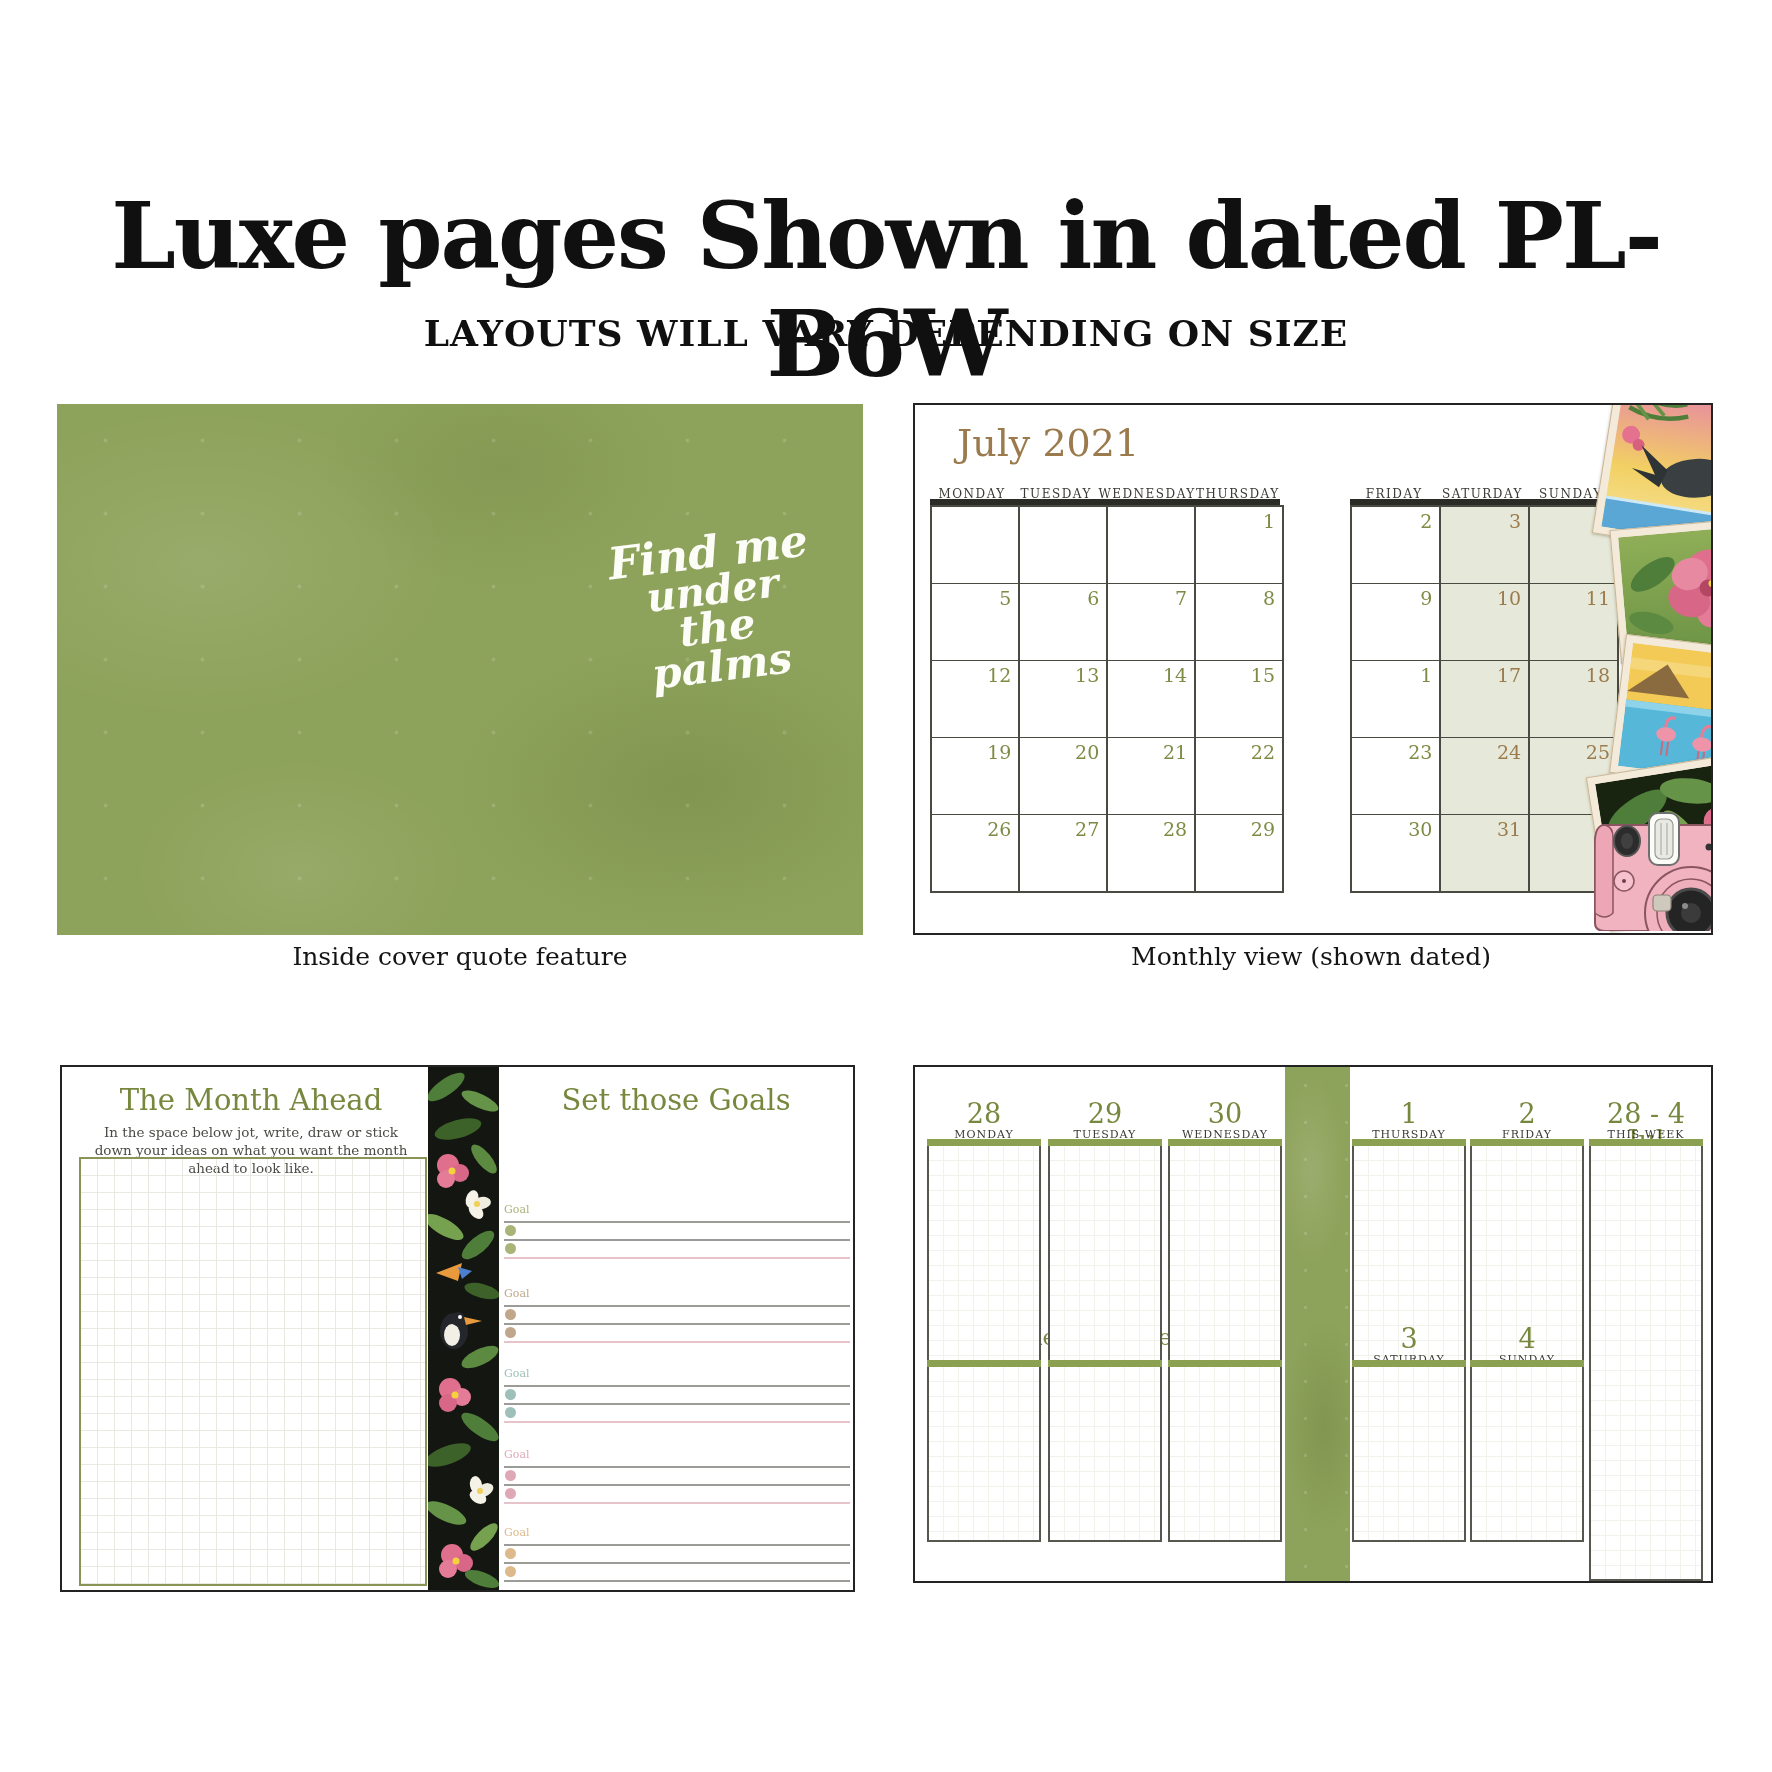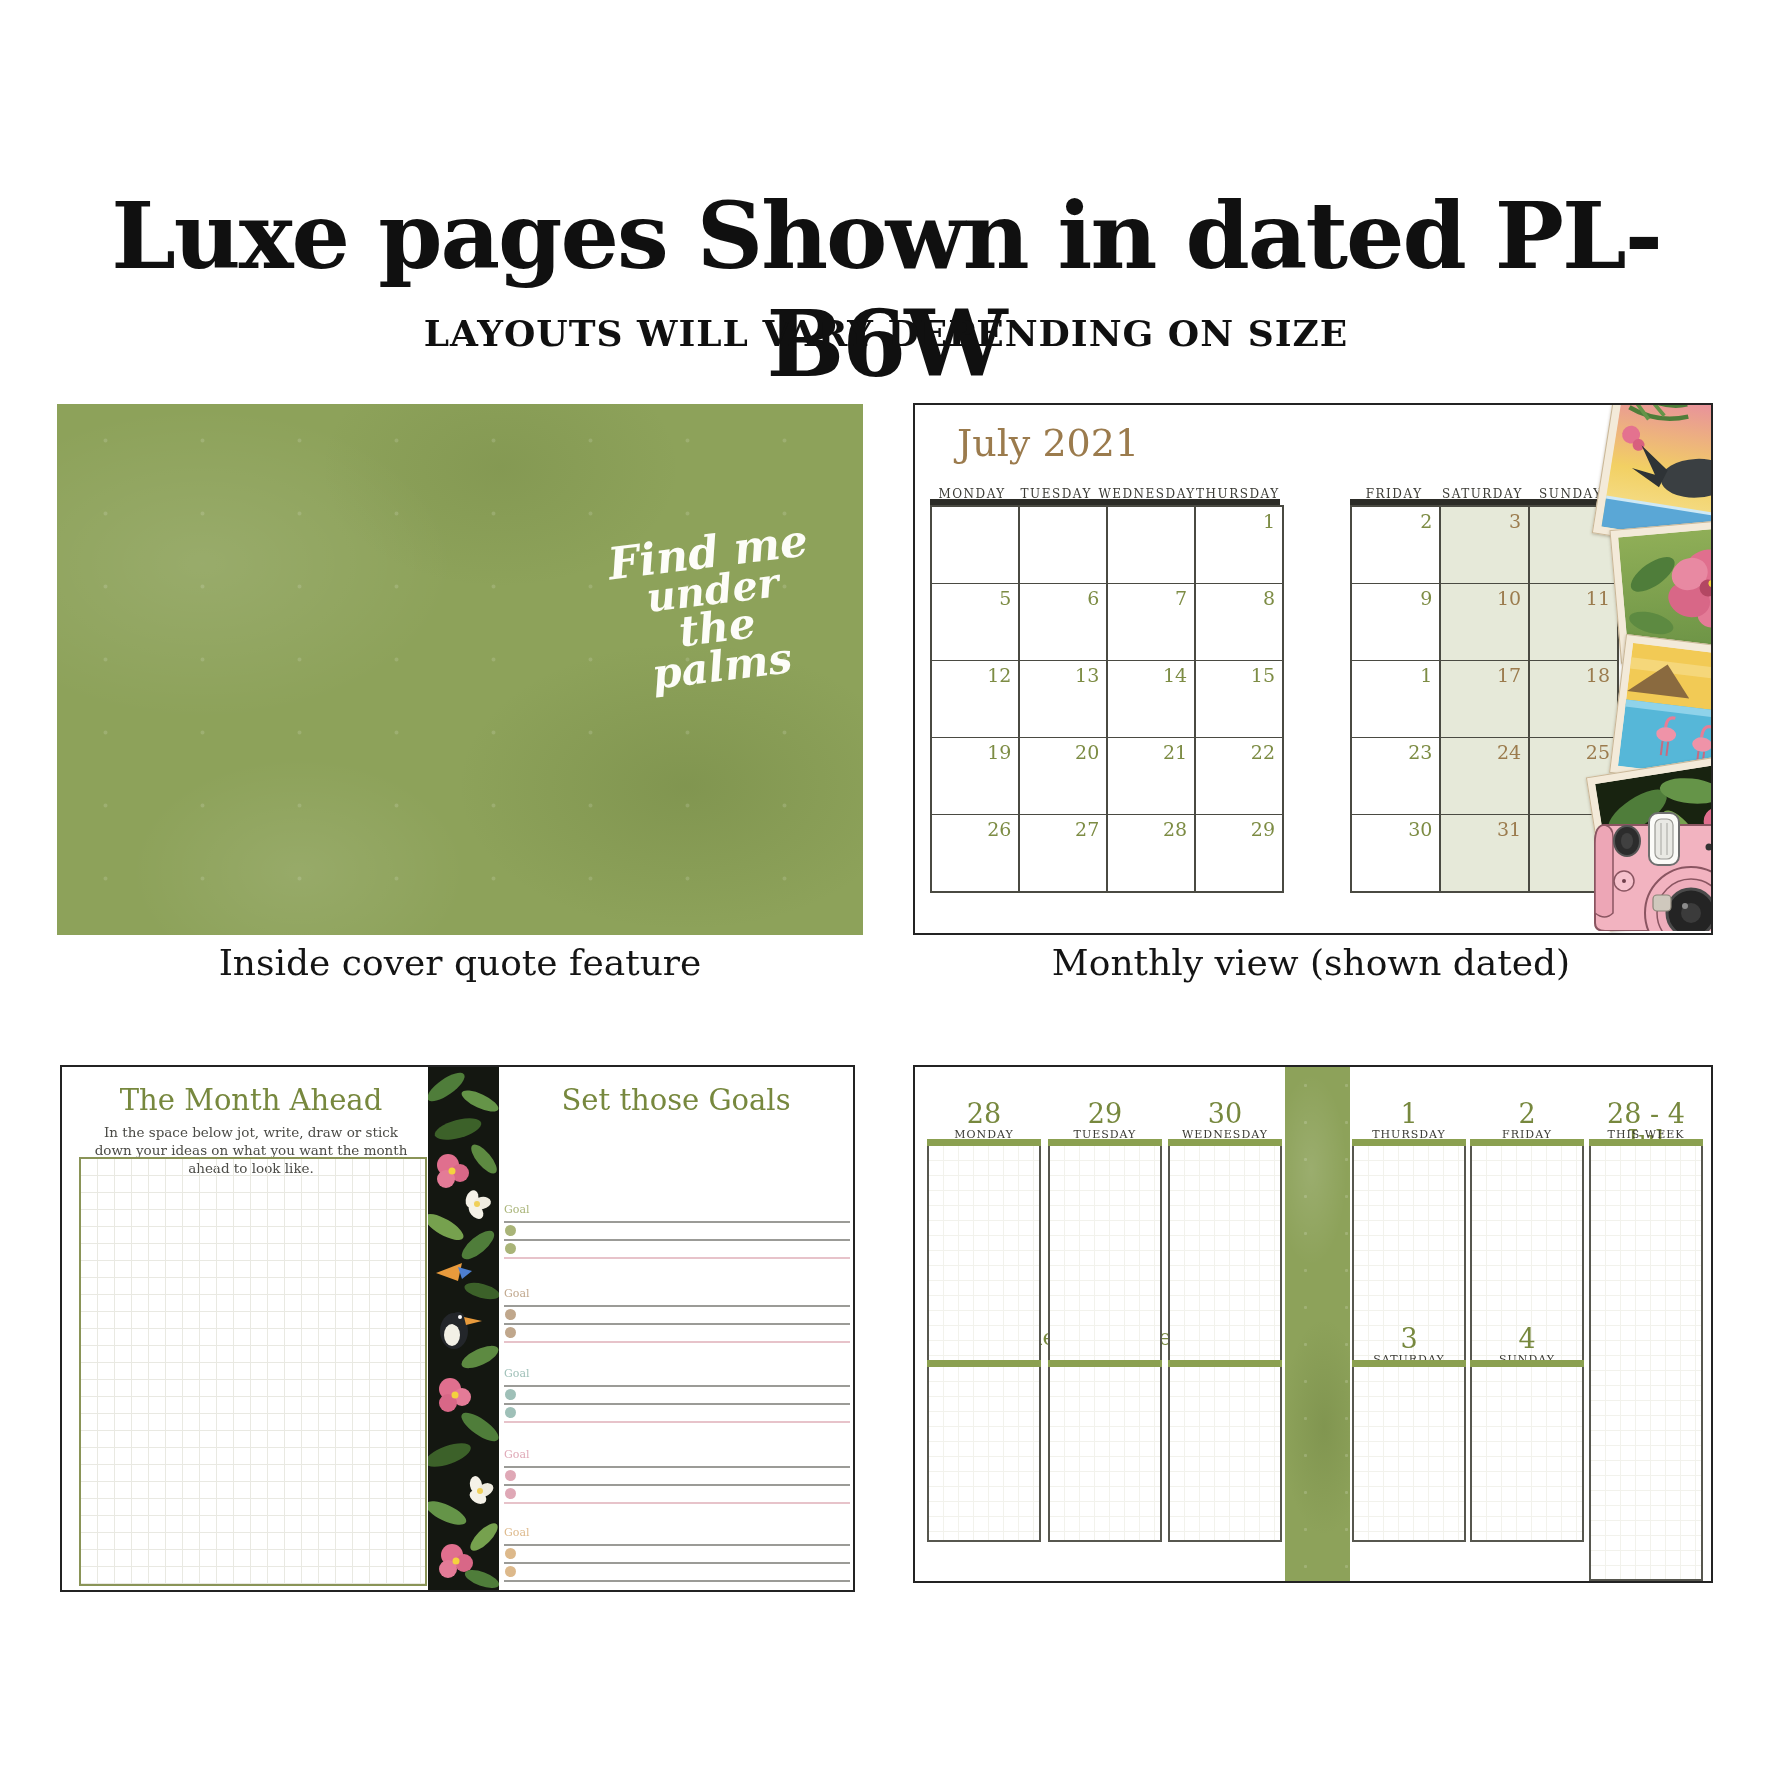--- a/index.html
+++ b/index.html
@@ -5,21 +5,21 @@
   html,body{margin:0;padding:0;background:#ffffff;}
   .canvas{position:relative;width:1772px;height:1772px;background:#ffffff;overflow:hidden;
           font-family:"DejaVu Serif", serif;color:#151515;}
   .abs{position:absolute;}
 
   
   .page-title{left:0;top:182px;width:1772px;text-align:center;font-size:92px;font-weight:700;
               letter-spacing:-2px;color:#101010;}
   .page-subtitle{left:0;top:312px;width:1772px;text-align:center;font-size:36px;font-weight:700;
                  letter-spacing:1px;color:#101010;}
-  .caption{top:942px;font-size:36px;color:#141414;text-align:center;}
+  .caption{top:942px;font-size:25px;color:#141414;text-align:center;}
 
   
   .cover{left:57px;top:404px;width:806px;height:531px;background-color:#8da25a;overflow:hidden;
     background-image:
       radial-gradient(ellipse 420px 260px at 18% 30%, rgba(255,255,255,.10), transparent 60%),
       radial-gradient(ellipse 380px 240px at 78% 72%, rgba(80,99,40,.20), transparent 60%),
       radial-gradient(ellipse 300px 200px at 55% 12%, rgba(80,99,40,.14), transparent 60%),
       radial-gradient(ellipse 280px 190px at 30% 88%, rgba(255,255,255,.09), transparent 60%);}
   .cover:after{content:"";position:absolute;inset:0;
       background-image:radial-gradient(circle, rgba(255,255,255,.28) 0 1.5px, transparent 2.4px);

